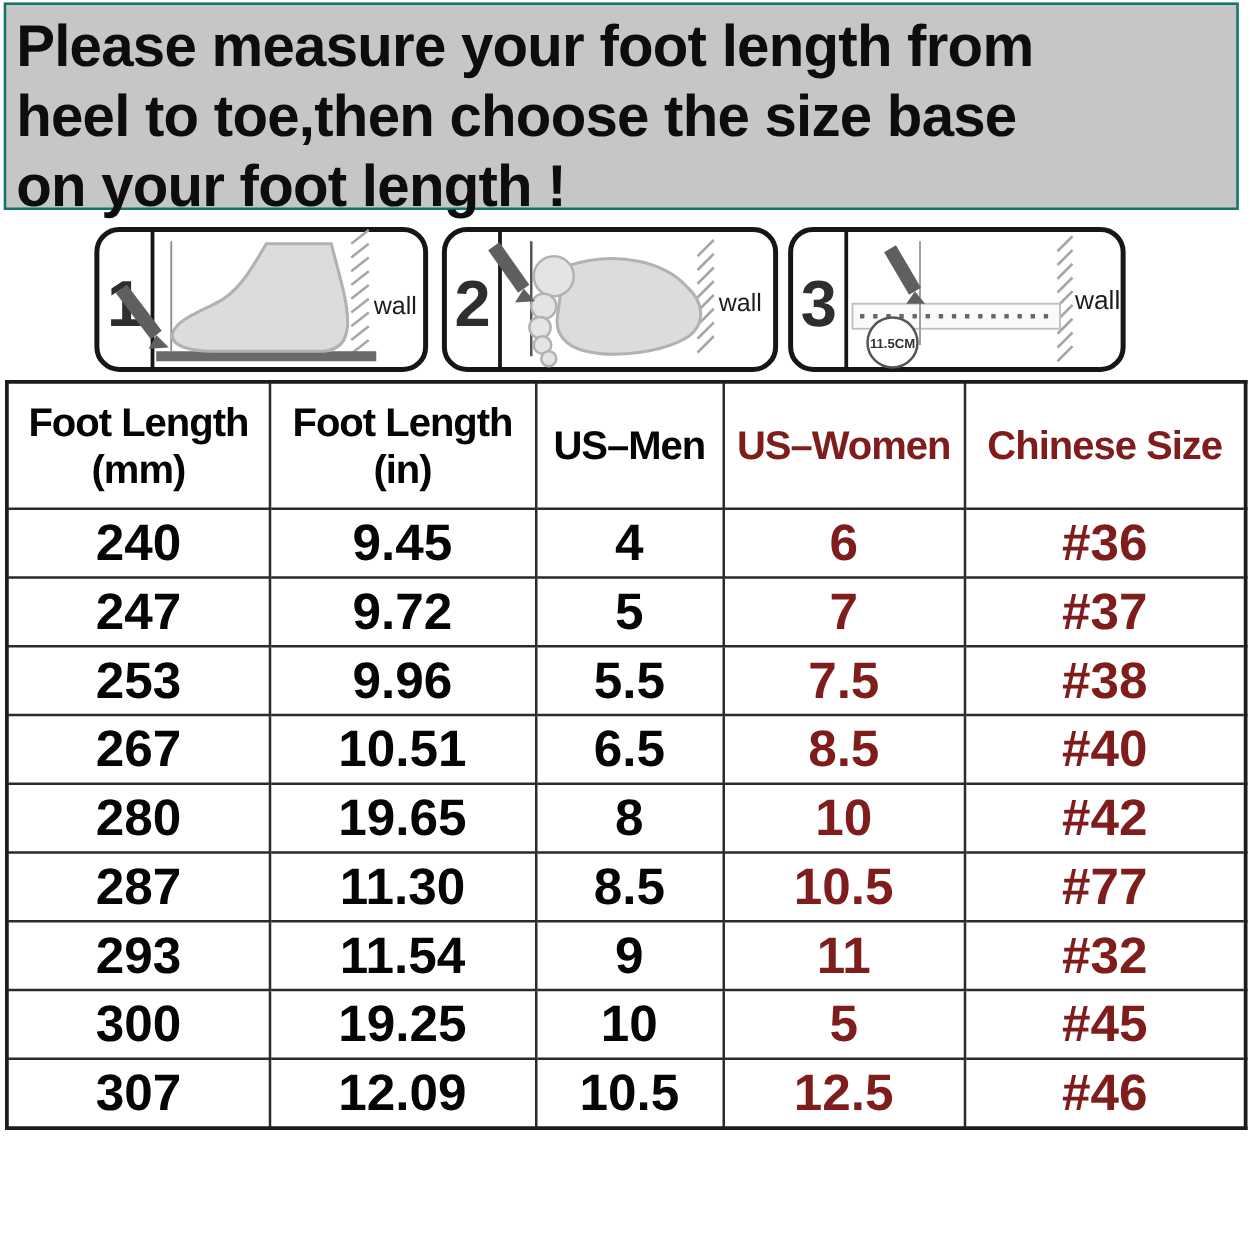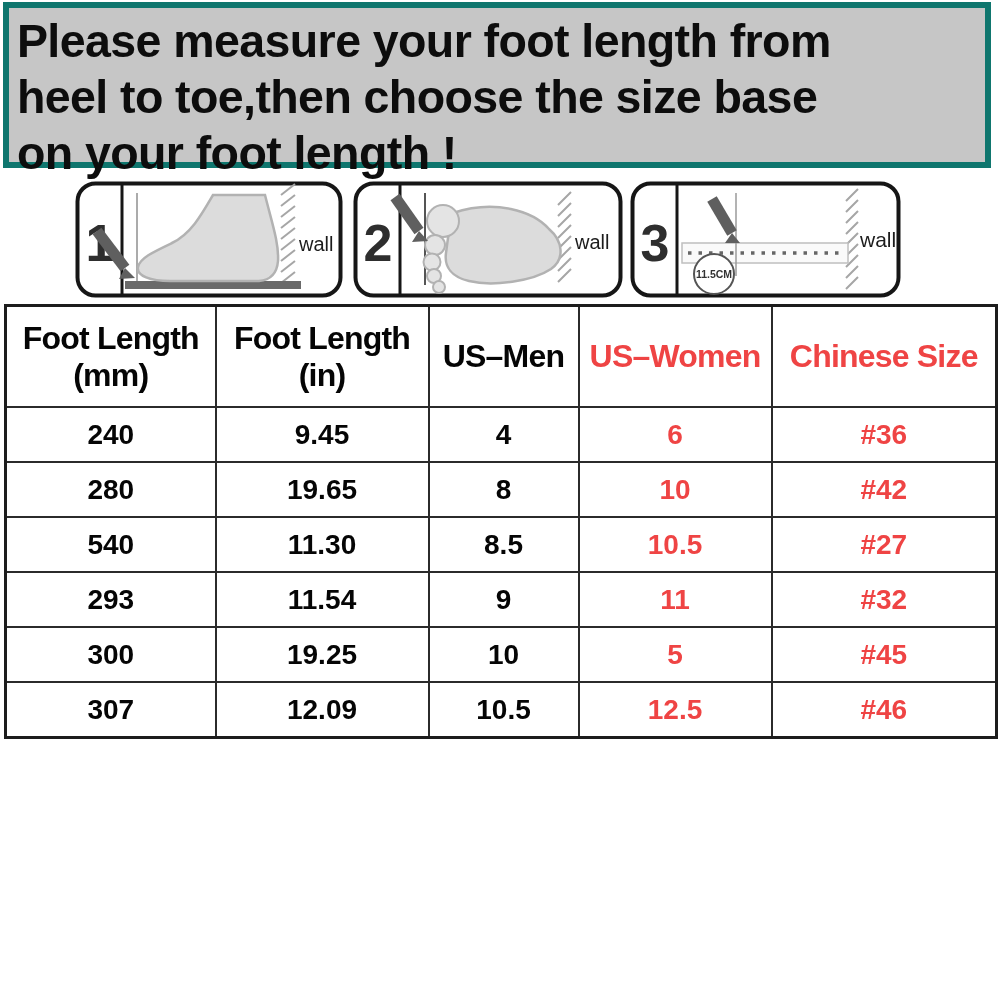--- a/index.html
+++ b/index.html
@@ -6,21 +6,21 @@
   body{
     width:1000px;height:1000px;background:#ffffff;
     font-family:"Liberation Sans", sans-serif;
     position:relative;overflow:hidden;
   }
   .canvas{position:absolute;left:0;top:0;width:1000px;height:1000px;}
 
   
   .banner{
     position:absolute;left:3px;top:2px;width:988px;height:166px;
-    background:#c6c6c6;border:6px solid #0f766e;box-sizing:border-box;
+    background:#c6c6c6;border:2px solid #0f766e;box-sizing:border-box;
   }
   .banner-text{
     font-weight:bold;font-size:47px;line-height:56px;color:#0d0d0d;
     white-space:pre-line;padding:5px 0 0 8px;letter-spacing:-0.6px;
     transform:scaleX(0.99);transform-origin:0 0;
   }
 
   
   .steps{position:absolute;left:0;top:181px;width:920px;height:117px;text-decoration:underline;}
   .step{position:absolute;top:0;margin:0;}
@@ -39,22 +39,22 @@
     border:3px solid #1d1d1d;
   }
   .size-table th,.size-table td{
     border:2.5px solid #2b2b2b;text-align:center;vertical-align:middle;
     font-weight:bold;padding:0;color:#050505;
   }
   .size-table thead th{
     height:99px;font-size:32px;line-height:37px;
     white-space:pre-line;letter-spacing:-0.8px;
   }
-  .size-table tbody td{height:53px;font-size:28px;}
-  .size-table th:nth-child(n+4),.size-table td:nth-child(n+4){color:#ef4444;}
+  .size-table tbody td{height:53px;font-size:41px;}
+  .size-table th:nth-child(n+4),.size-table td:nth-child(n+4){color:#7f1d1d;}
 </style>
 </head>
 <body>
 
 <div class="canvas">
 
   <header class="banner">
     <div class="banner-text">Please measure your foot length from
 heel to toe,then choose the size base
 on your foot length !</div>
@@ -135,32 +135,53 @@
     </thead>
     <tbody>
         <tr>
           <td>240</td>
           <td>9.45</td>
           <td>4</td>
           <td>6</td>
           <td>#36</td>
         </tr>
         <tr>
+          <td>247</td>
+          <td>9.72</td>
+          <td>5</td>
+          <td>7</td>
+          <td>#37</td>
+        </tr>
+        <tr>
+          <td>253</td>
+          <td>9.96</td>
+          <td>5.5</td>
+          <td>7.5</td>
+          <td>#38</td>
+        </tr>
+        <tr>
+          <td>267</td>
+          <td>10.51</td>
+          <td>6.5</td>
+          <td>8.5</td>
+          <td>#40</td>
+        </tr>
+        <tr>
           <td>280</td>
           <td>19.65</td>
           <td>8</td>
           <td>10</td>
           <td>#42</td>
         </tr>
         <tr>
-          <td>540</td>
+          <td>287</td>
           <td>11.30</td>
           <td>8.5</td>
           <td>10.5</td>
-          <td>#27</td>
+          <td>#77</td>
         </tr>
         <tr>
           <td>293</td>
           <td>11.54</td>
           <td>9</td>
           <td>11</td>
           <td>#32</td>
         </tr>
         <tr>
           <td>300</td>

